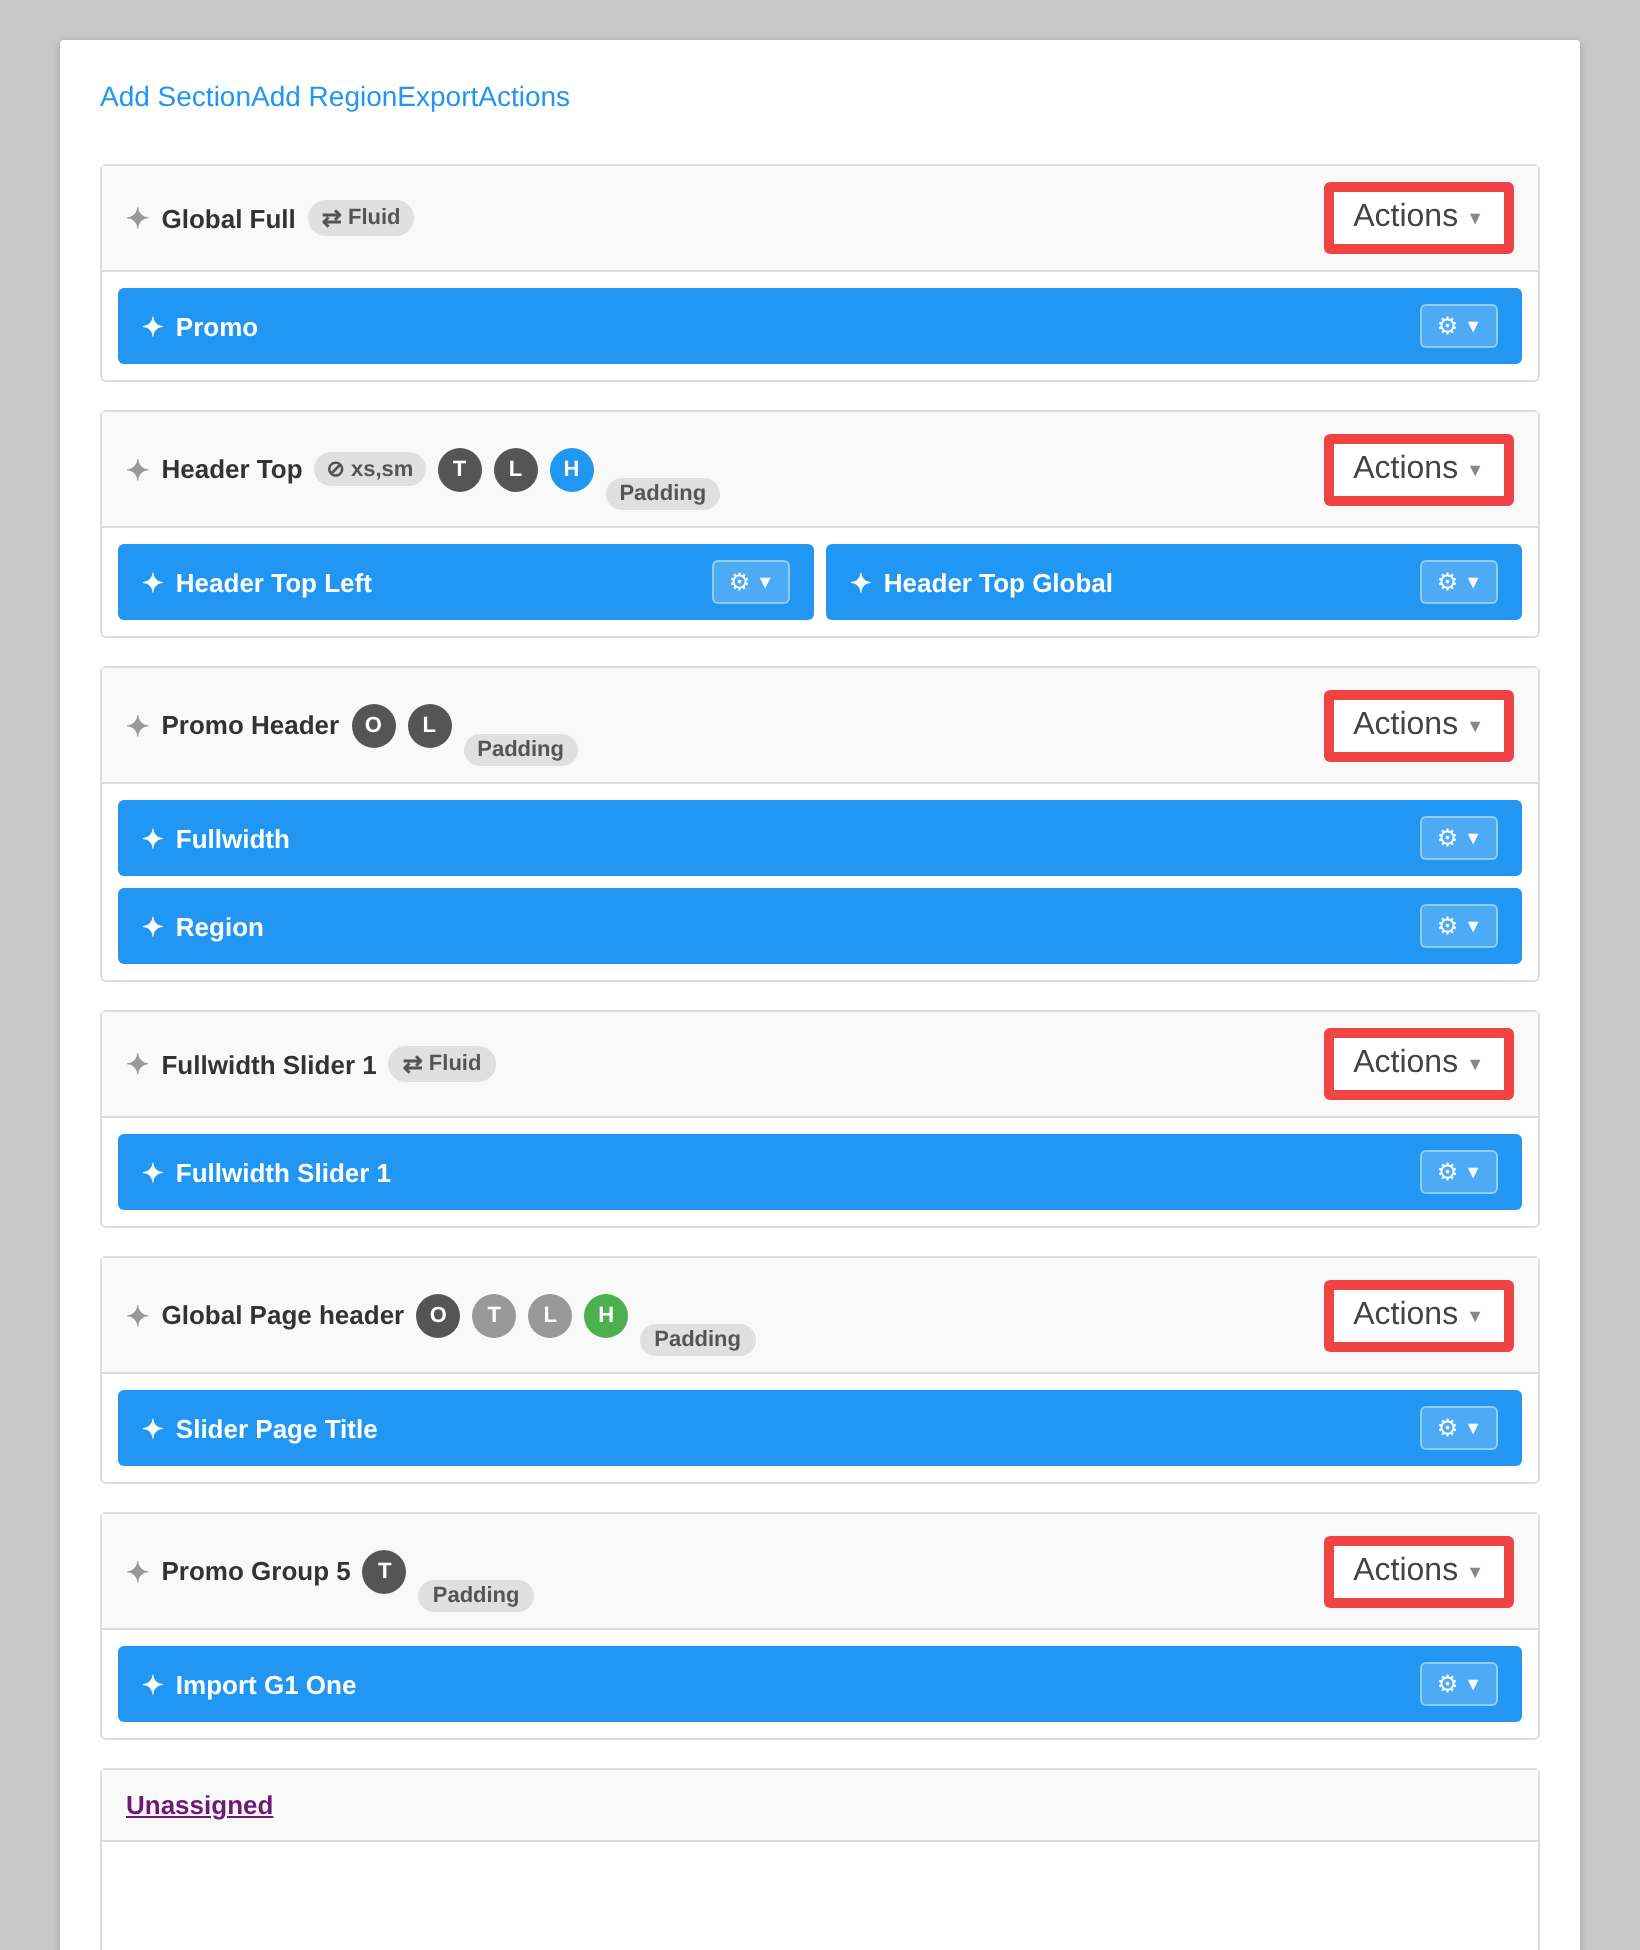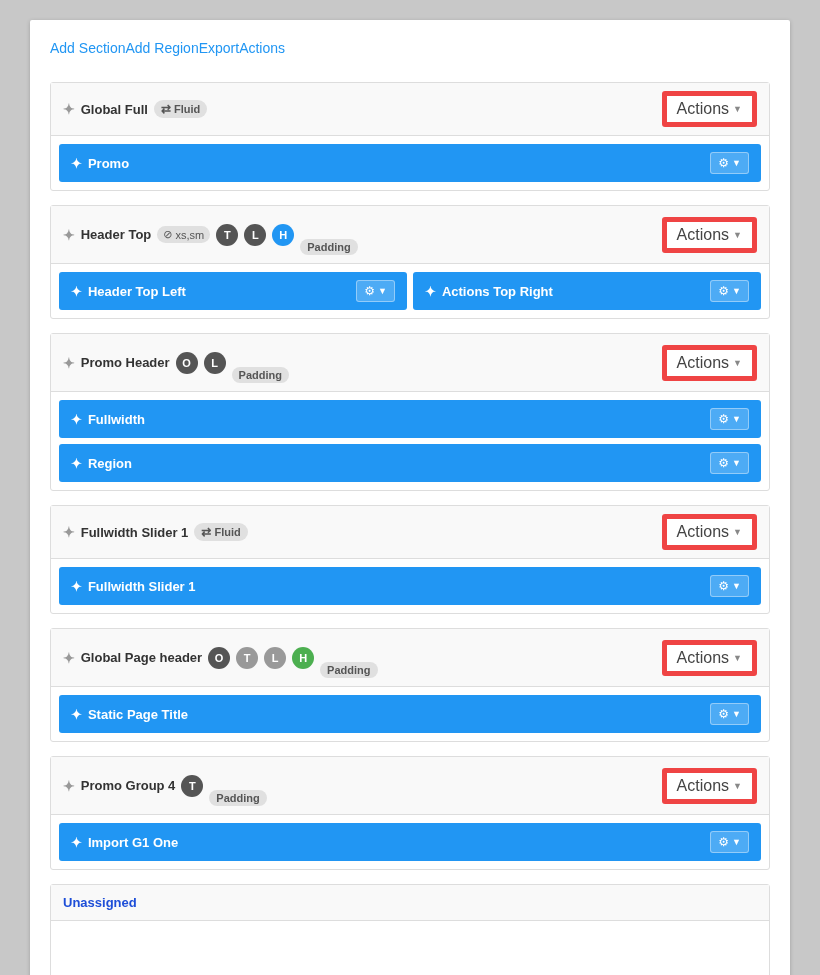--- a/index.html
+++ b/index.html
@@ -154,37 +154,38 @@
     }
     .gear-btn::after { content: '▼'; font-size: 9px; }
 
     
     .badge-xs-sm {
       background: #e0e0e0;
       color: #555;
       padding: 2px 6px;
       border-radius: 10px;
       font-size: 11px;
-      font-weight: 400;
+      font-weight: 700;
     }
     .badge-xs-sm::before { content: '⊘ '; font-size: 11px; }
 
     
     .unassigned-block {
       border: 1px solid #ddd;
       border-radius: 3px;
       margin-bottom: 14px;
     }
     .unassigned-header {
       padding: 10px 12px;
       font-weight: 700;
       font-size: 13px;
-      color: #1d4ed8;
+      color: #701a75;
       border-bottom: 1px solid #ddd;
       background: #f9f9f9;
+      text-decoration: underline;
     }
     .unassigned-body {
       min-height: 60px;
       padding: 10px;
       background: #fff;
     }
   </style>
 </head>
 <body>
 
@@ -237,21 +238,21 @@
         <div class="region-item">
           <div class="region-item-left">
             <span>✦</span>
             <span>Header Top Left</span>
           </div>
           <button class="gear-btn">⚙</button>
         </div>
         <div class="region-item">
           <div class="region-item-left">
             <span>✦</span>
-            <span>Actions Top Right</span>
+            <span>Header Top Global</span>
           </div>
           <button class="gear-btn">⚙</button>
         </div>
       </div>
     </div>
   </div>
 
   <div class="section-block">
     <div class="section-header">
       <div class="section-header-left">
@@ -318,33 +319,33 @@
         <span class="badge-circle badge-green">H</span>
         <span class="badge badge-padding">Padding</span>
       </div>
       <button class="actions-btn">Actions</button>
     </div>
     <div class="section-body">
       <div class="region-row">
         <div class="region-item">
           <div class="region-item-left">
             <span>✦</span>
-            <span>Static Page Title</span>
-          </div>
-          <button class="gear-btn">⚙</button>
-        </div>
-      </div>
-    </div>
-  </div>
-
-  <div class="section-block">
-    <div class="section-header">
-      <div class="section-header-left">
-        <span class="move-icon">✦</span>
-        <span>Promo Group 4</span>
+            <span>Slider Page Title</span>
+          </div>
+          <button class="gear-btn">⚙</button>
+        </div>
+      </div>
+    </div>
+  </div>
+
+  <div class="section-block">
+    <div class="section-header">
+      <div class="section-header-left">
+        <span class="move-icon">✦</span>
+        <span>Promo Group 5</span>
         <span class="badge-circle badge-dark">T</span>
         <span class="badge badge-padding">Padding</span>
       </div>
       <button class="actions-btn">Actions</button>
     </div>
     <div class="section-body">
       <div class="region-row">
         <div class="region-item">
           <div class="region-item-left">
             <span>✦</span>

